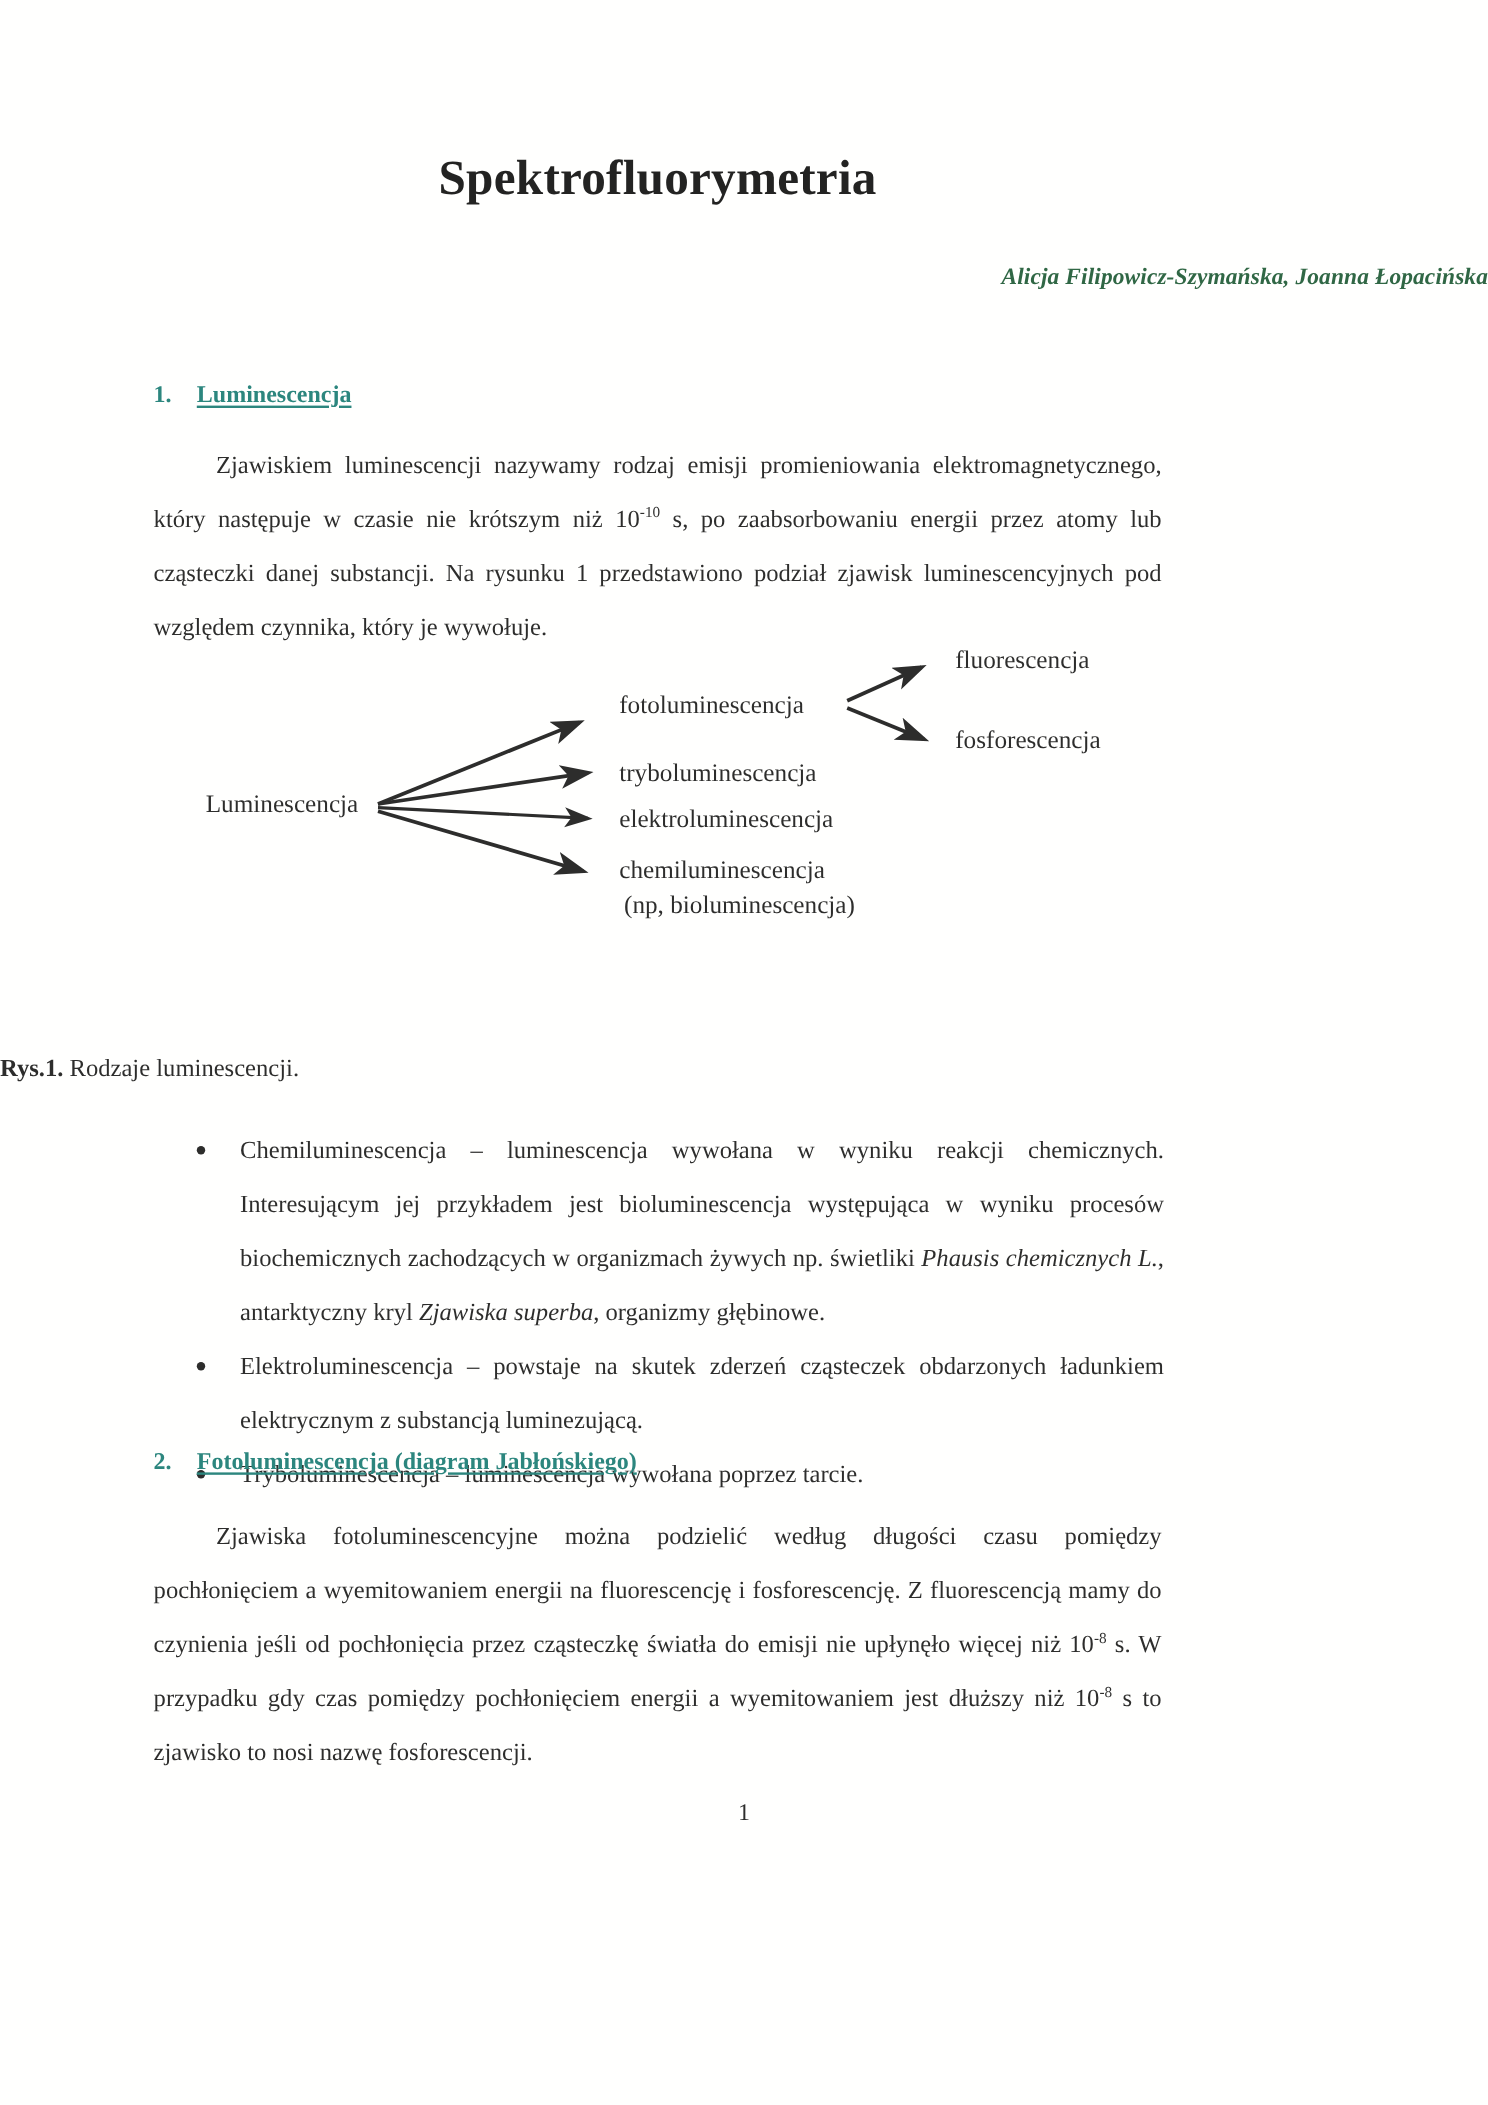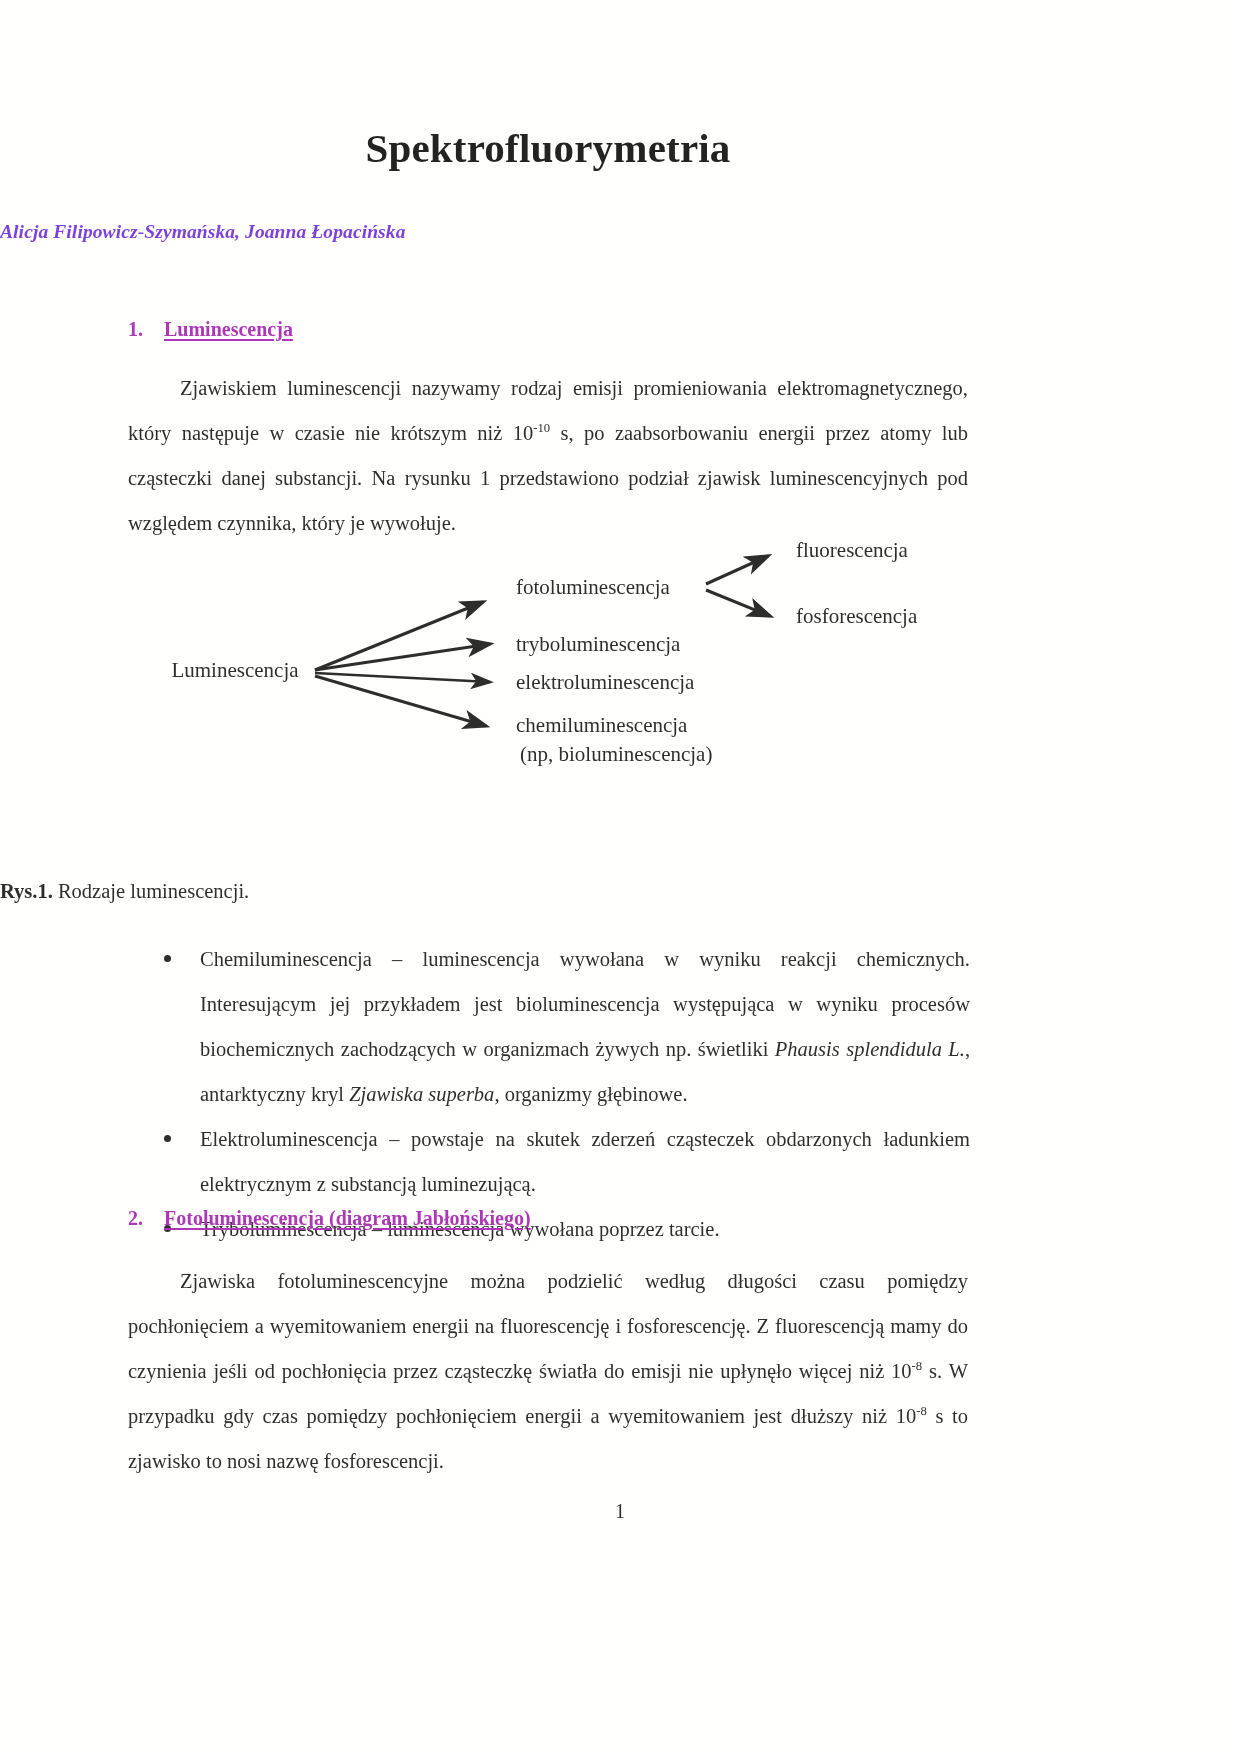--- a/index.html
+++ b/index.html
@@ -31,35 +31,35 @@
     font-size: 41px;
     font-weight: bold;
     letter-spacing: 0.2px;
     color: #050505;
   }
   .doc-authors {
     position: absolute;
     top: 221px;
     left: 0;
     width: 1240px;
-    text-align: left;
+    text-align: right;
     font-size: 19.5px;
     font-style: italic;
     font-weight: bold;
-    color: #6d28d9;
+    color: #14532d;
     letter-spacing: 0.1px;
   }
 
   
   .section-head {
     position: absolute;
     left: 128px;
     font-size: 20px;
     font-weight: bold;
-    color: #a21caf;
+    color: #0f766e;
   }
   .section-head .num {
     display: inline-block;
     width: 36px;
   }
   .section-head .txt {
     text-decoration: underline;
     text-underline-offset: 3px;
   }
 
@@ -199,21 +199,21 @@
     </svg>
   </div>
 
   <div class="fig-caption">
     <b>Rys.1.</b><span> Rodzaje luminescencji.</span>
   </div>
 
   <ul class="bullets" style="top:937px;">
     <li>
       <span class="dot"></span>
-      <span>Chemiluminescencja – luminescencja wywołana w wyniku reakcji chemicznych. Interesującym jej przykładem jest bioluminescencja występująca w wyniku procesów biochemicznych zachodzących w organizmach żywych np. świetliki </span><i>Phausis splendidula L.</i><span>, antarktyczny kryl </span><i>Zjawiska superba</i><span>, organizmy głębinowe.</span>
+      <span>Chemiluminescencja – luminescencja wywołana w wyniku reakcji chemicznych. Interesującym jej przykładem jest bioluminescencja występująca w wyniku procesów biochemicznych zachodzących w organizmach żywych np. świetliki </span><i>Phausis chemicznych L.</i><span>, antarktyczny kryl </span><i>Zjawiska superba</i><span>, organizmy głębinowe.</span>
     </li>
     <li>
       <span class="dot"></span>
       <span>Elektroluminescencja – powstaje na skutek zderzeń cząsteczek obdarzonych ładunkiem elektrycznym z substancją luminezującą.</span>
     </li>
     <li>
       <span class="dot"></span>
       <span>Tryboluminescencja – luminescencja wywołana poprzez tarcie.</span>
     </li>
   </ul>

